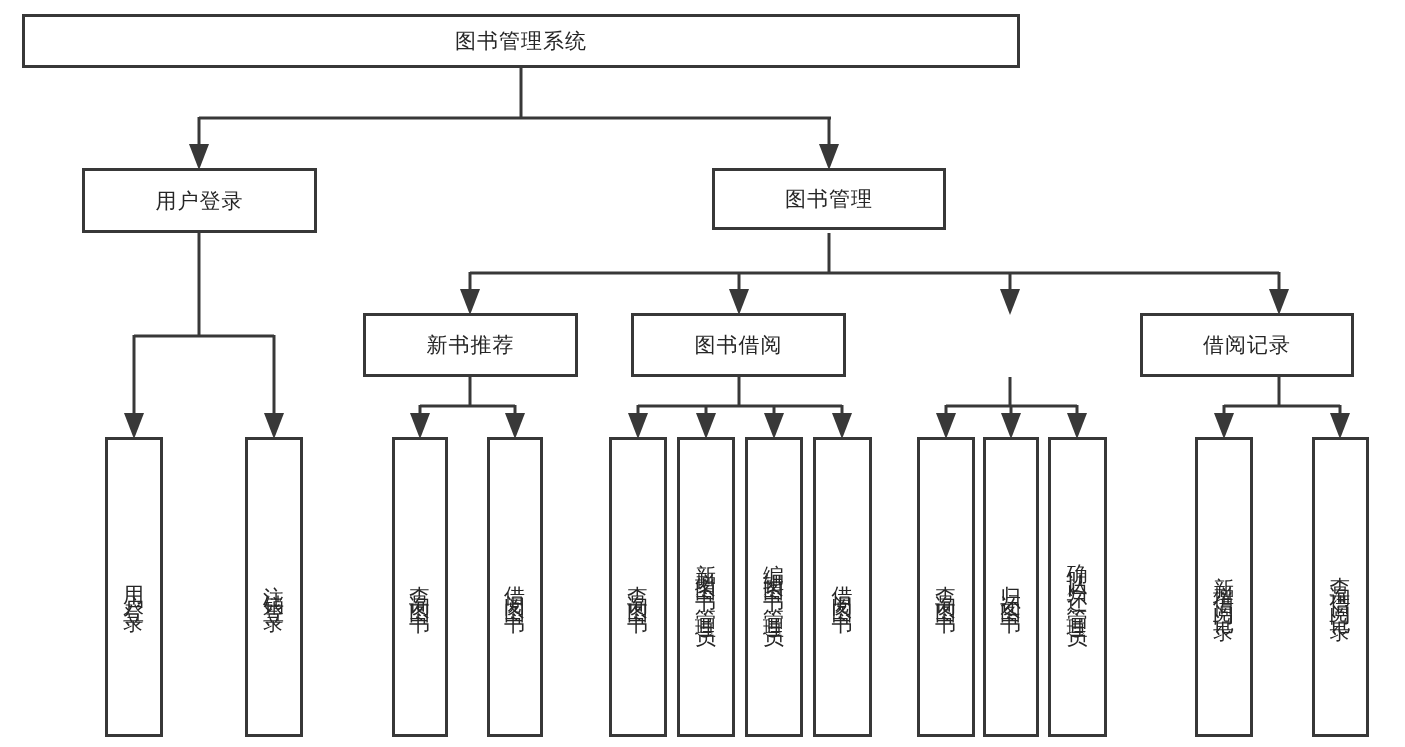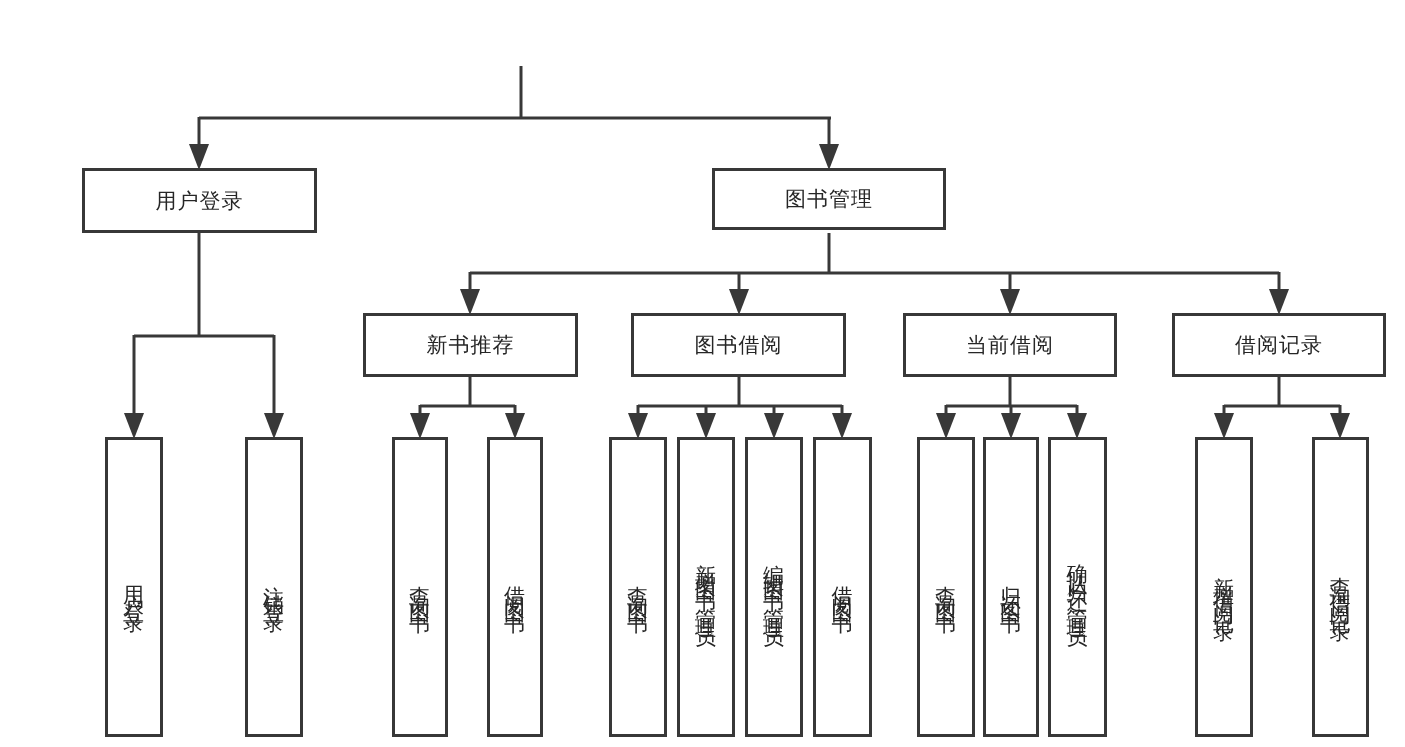--- a/index.html
+++ b/index.html
@@ -121,38 +121,38 @@
       <polygon points="764,413 784,413 774,439"></polygon>
       <polygon points="832,413 852,413 842,439"></polygon>
       <polygon points="936,413 956,413 946,439"></polygon>
       <polygon points="1001,413 1021,413 1011,439"></polygon>
       <polygon points="1067,413 1087,413 1077,439"></polygon>
       <polygon points="1214,413 1234,413 1224,439"></polygon>
       <polygon points="1330,413 1350,413 1340,439"></polygon>
     </g>
   </svg>
 
+  <div class="box" style="left:22px; top:14px; width:998px; height:54px;">
+    <span>图书管理系统</span>
+  </div>
 
   <div class="box" style="left:82px; top:168px; width:235px; height:65px;">
     <span>用户登录</span>
   </div>
   <div class="box" style="left:712px; top:168px; width:234px; height:62px;">
     <span>图书管理</span>
   </div>
 
   <div class="box" style="left:363px; top:313px; width:215px; height:64px;">
     <span>新书推荐</span>
   </div>
   <div class="box" style="left:631px; top:313px; width:215px; height:64px;">
     <span>图书借阅</span>
   </div>
-  <div class="box" style="left:903px; top:313px; width:214px; height:64px;">
-    <span>当前借阅</span>
-  </div>
-  <div class="box" style="left:1172px; top:313px; width:214px; height:64px;">
+  <div class="box" style="left:1140px; top:313px; width:214px; height:64px;">
     <span>借阅记录</span>
   </div>
 
   <div class="box vbox" style="left:105px; top:437px; width:58px; height:300px;">
     <span class="vtext">用户登录</span>
   </div>
   <div class="box vbox" style="left:245px; top:437px; width:58px; height:300px;">
     <span class="vtext">注销登录</span>
   </div>
 

